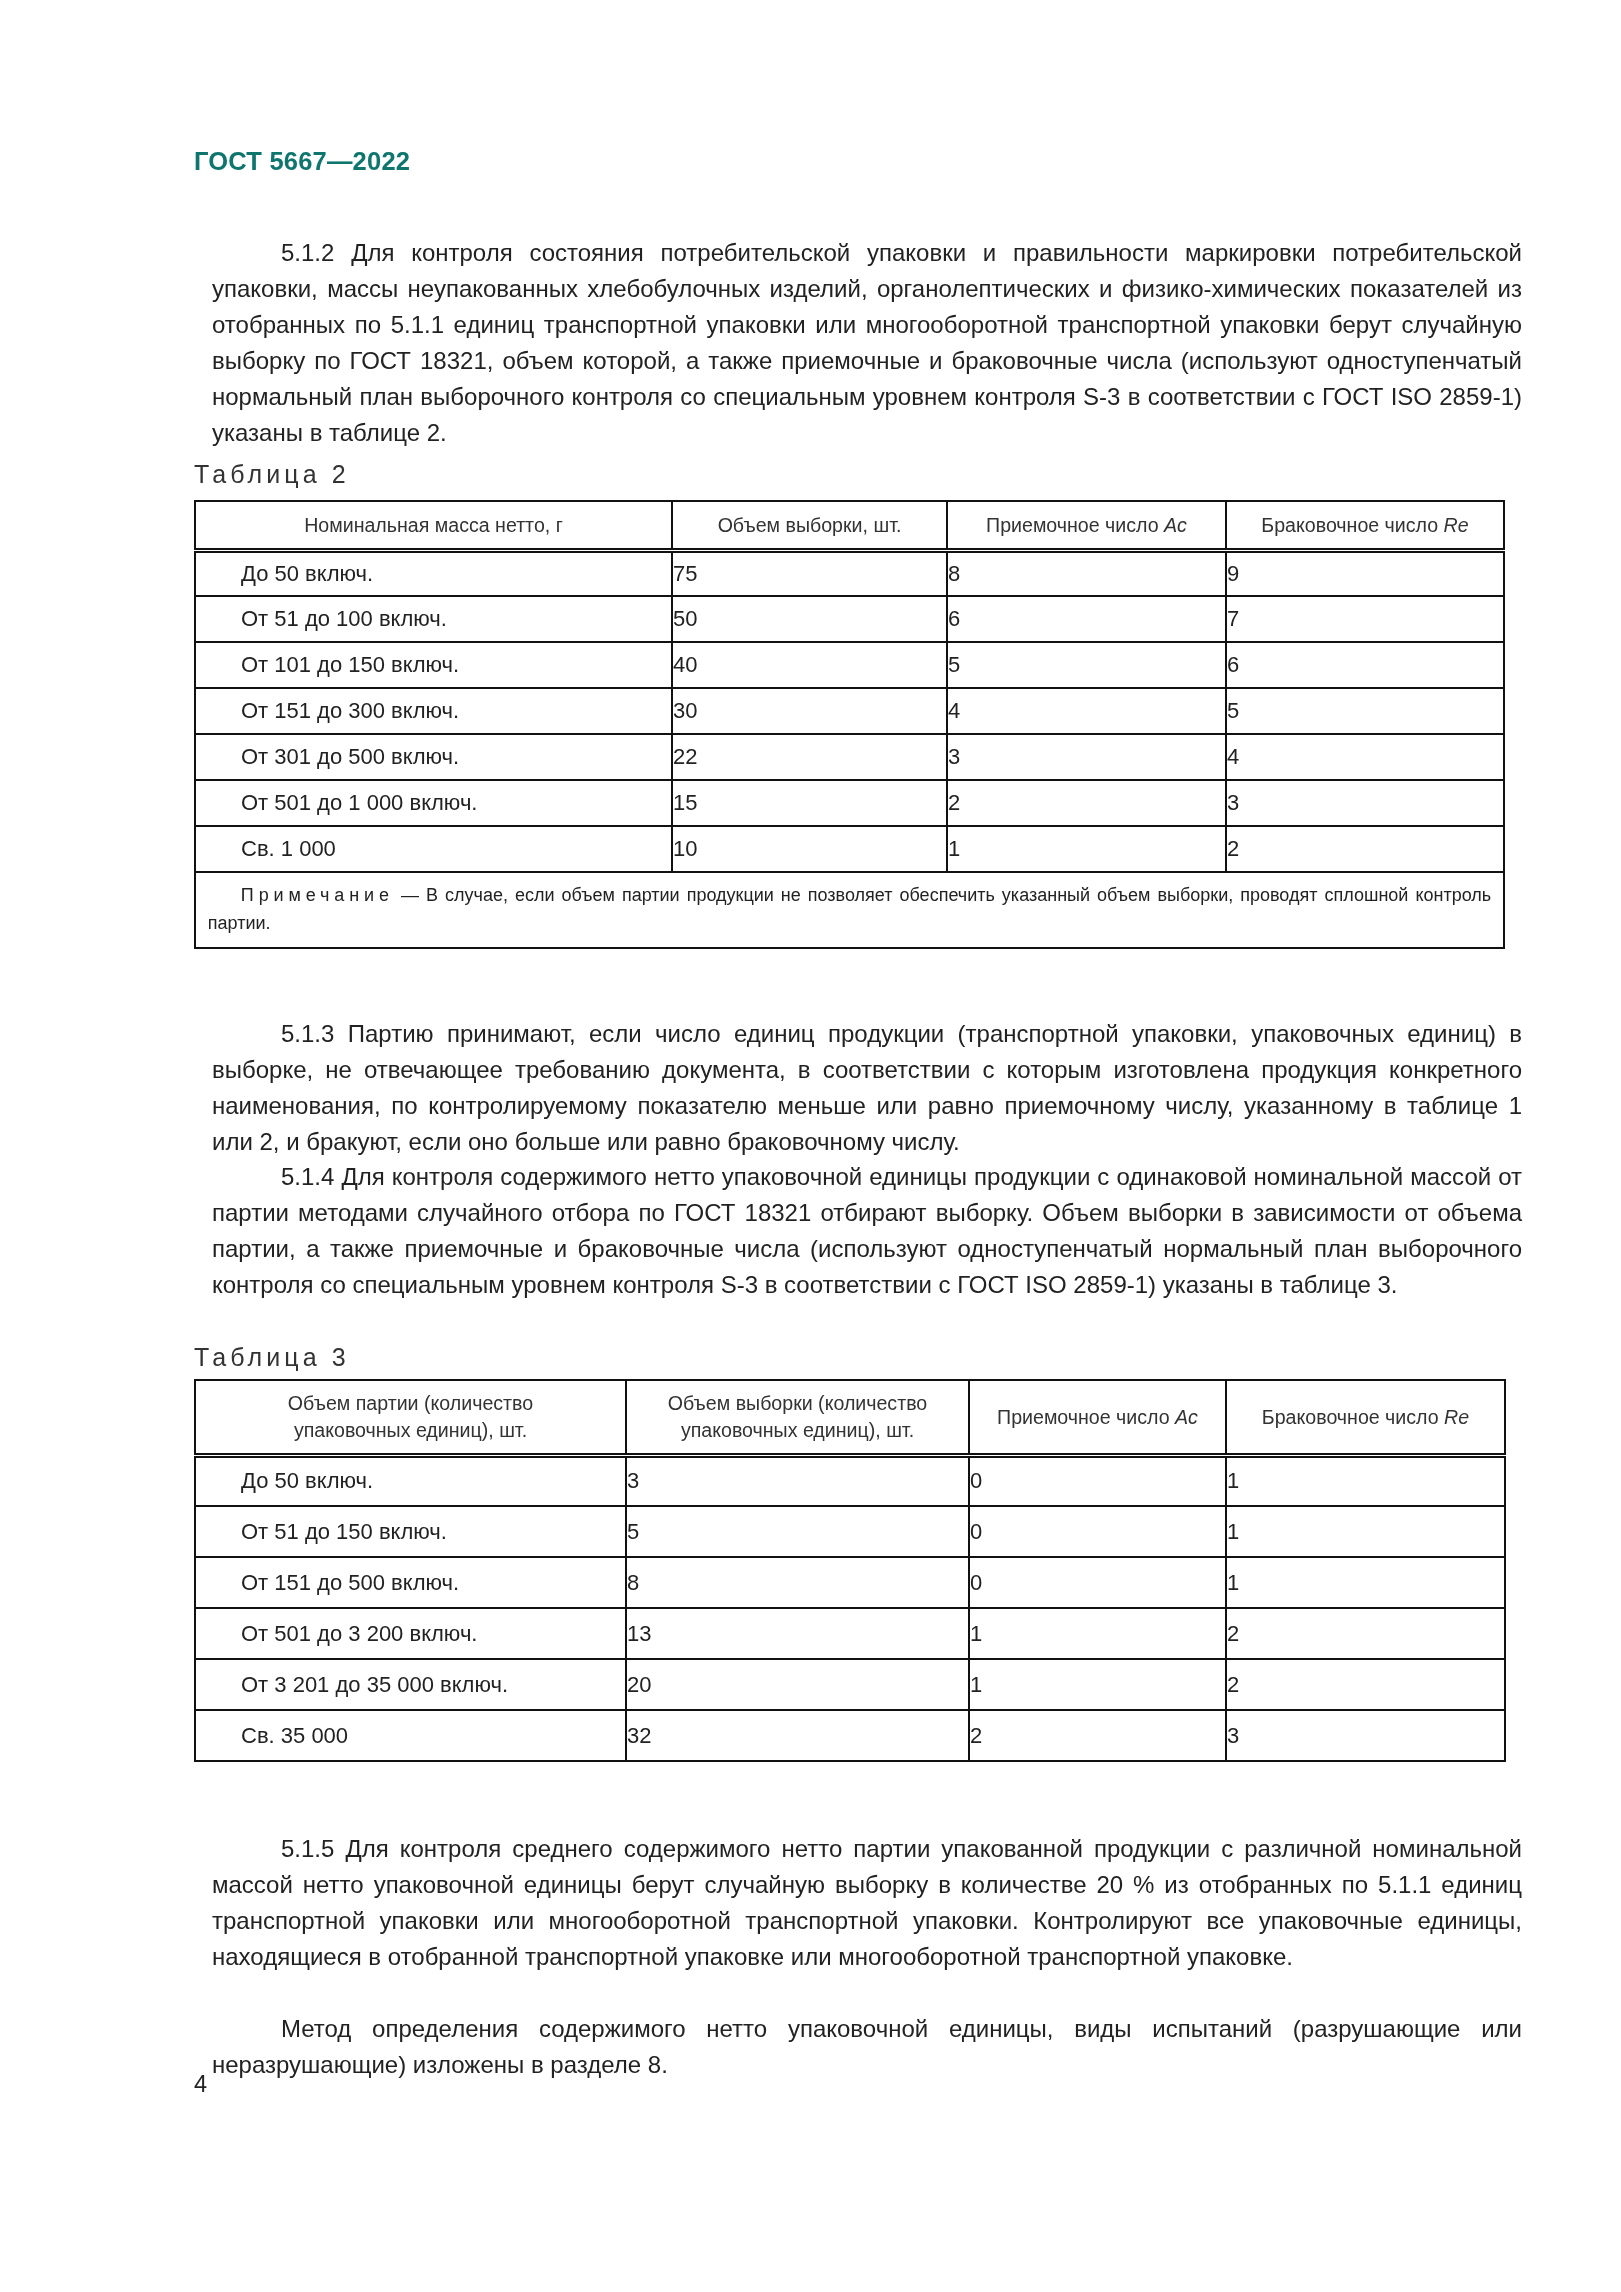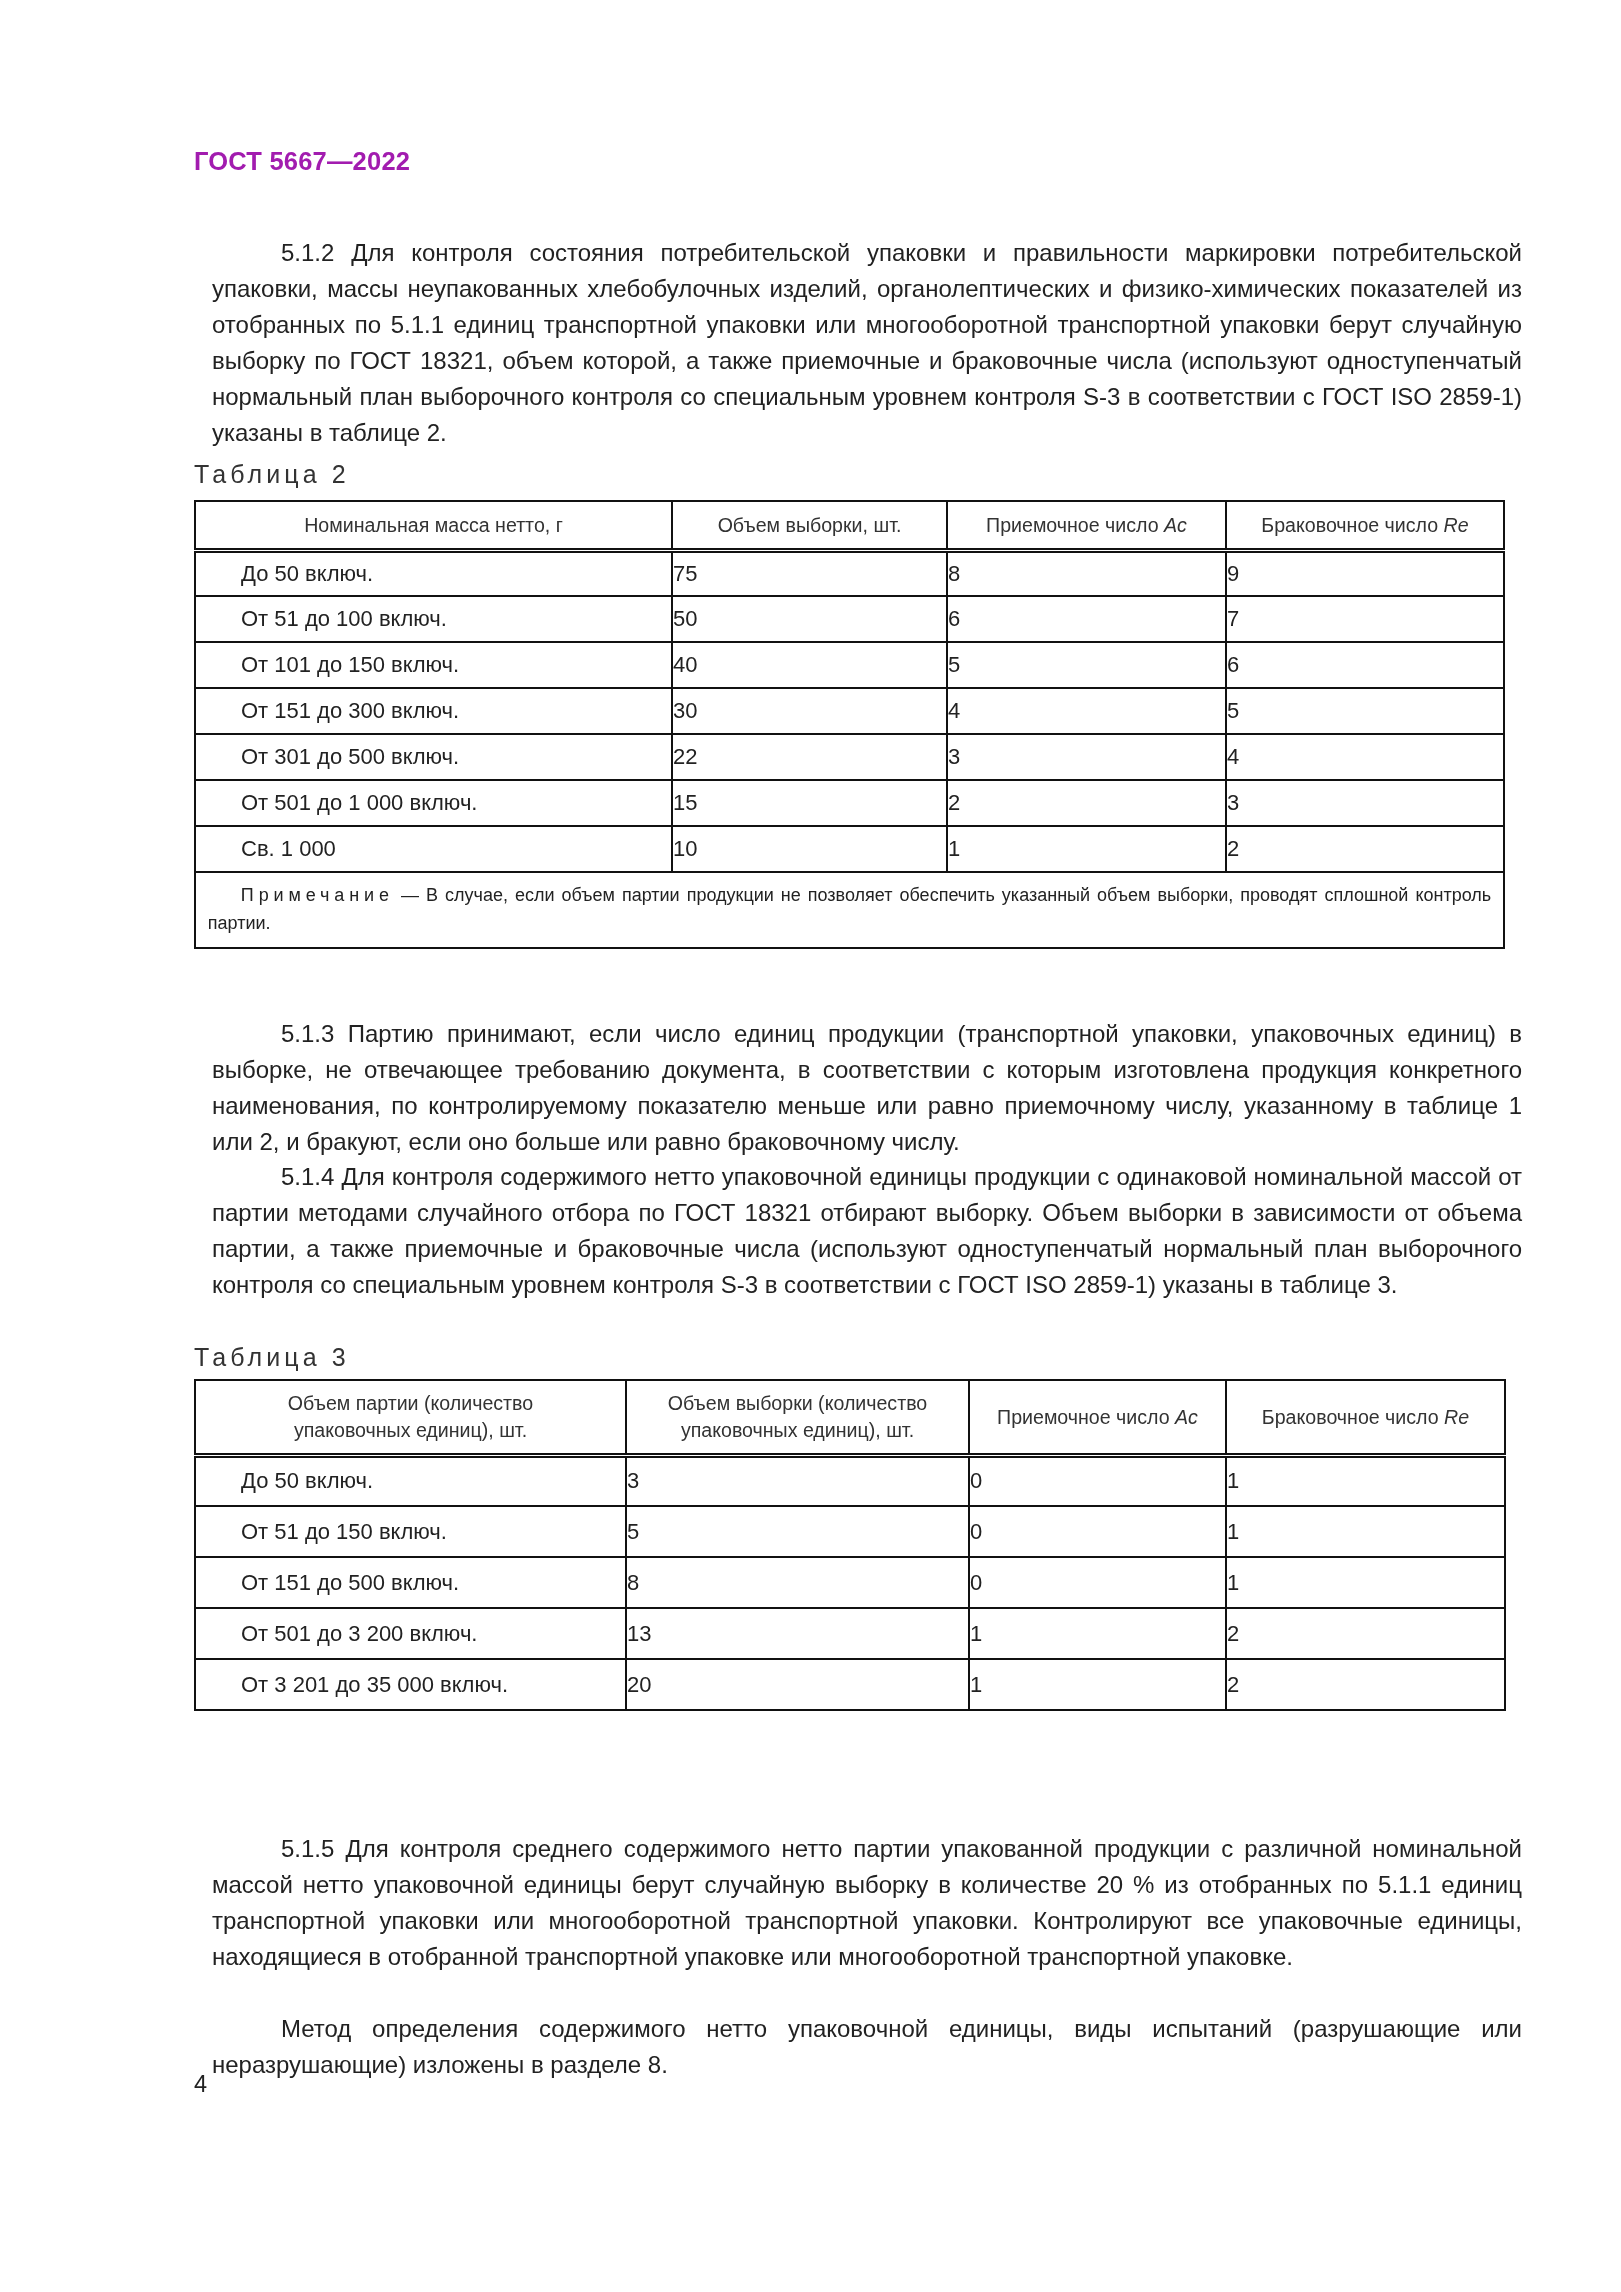--- a/index.html
+++ b/index.html
@@ -1,18 +1,18 @@
 <!DOCTYPE html>
 <html><head>
 <meta charset="utf-8">
 <style>
   html, body { margin: 0; padding: 0; background: #ffffff; }
   body { width: 1621px; height: 2293px; position: relative; overflow: hidden;
          font-family: "Liberation Sans", "DejaVu Sans", sans-serif; color: #1e1e1e; }
-  .doc-code { position: absolute; left: 194px; top: 147px; font-weight: bold; font-size: 25.5px; letter-spacing: 0.2px; color: #a21caf; }
+  .doc-code { position: absolute; left: 194px; top: 147px; font-weight: bold; font-size: 25.5px; letter-spacing: 0.2px; color: #0f766e; }
   .para { position: absolute; left: 194px; width: 1310px; font-size: 24px; line-height: 36px;
           text-align: justify; text-align-last: left; margin: 18px; color: #222; }
   .para .ind { display: inline-block; width: 69px; }
   .caption { position: absolute; left: 194px; font-size: 25px; letter-spacing: 4.1px; color: #333; }
   table.t { position: absolute; left: 194px; width: 1310px; border-collapse: collapse; table-layout: fixed;
             border: 2.9px solid #111; font-size: 22px; color: #222; }
   table.t td, table.t th { border-left: 2.5px solid #111; border-right: 2.5px solid #111; padding: 0; }
   table.t th { font-weight: normal; font-size: 19.6px; color: #333; text-align: center; line-height: 26.5px; }
   table.t thead tr th { border-bottom: 1.5px solid #111; }
   table.t tbody tr.first td { border-top: 5.9px double #111; }
@@ -142,20 +142,26 @@
         <td class="num">13</td>
         <td class="num">1</td>
         <td class="num">2</td>
       </tr>
       <tr style="height: 51px;">
         <td class="lbl">От 3 201 до 35 000 включ.</td>
         <td class="num">20</td>
         <td class="num">1</td>
         <td class="num">2</td>
       </tr>
+      <tr style="height: 51px;">
+        <td class="lbl">Св. 35 000</td>
+        <td class="num">32</td>
+        <td class="num">2</td>
+        <td class="num">3</td>
+      </tr>
     </tbody>
 </table>
 
 <p class="para" style="top:1813px;"><span class="ind"></span><span>5.1.5 Для контроля среднего содержимого нетто партии упакованной продукции с различной номинальной массой нетто упаковочной единицы берут случайную выборку в количестве 20 % из отобранных по 5.1.1 единиц транспортной упаковки или многооборотной транспортной упаковки. Контролируют все упаковочные единицы, находящиеся в отобранной транспортной упаковке или многооборотной транспортной упаковке.</span></p>
 
 <p class="para" style="top:1993px;"><span class="ind"></span><span>Метод определения содержимого нетто упаковочной единицы, виды испытаний (разрушающие или неразрушающие) изложены в разделе 8.</span></p>
 
 <div class="page-num">4</div>
 
 

